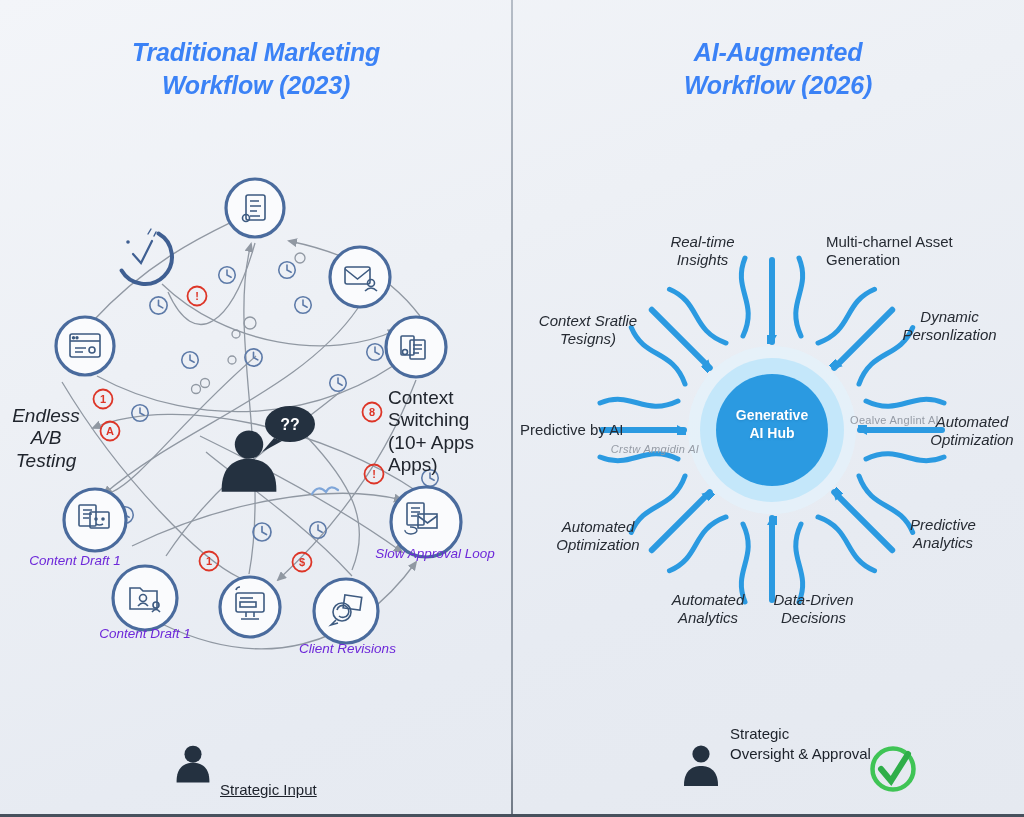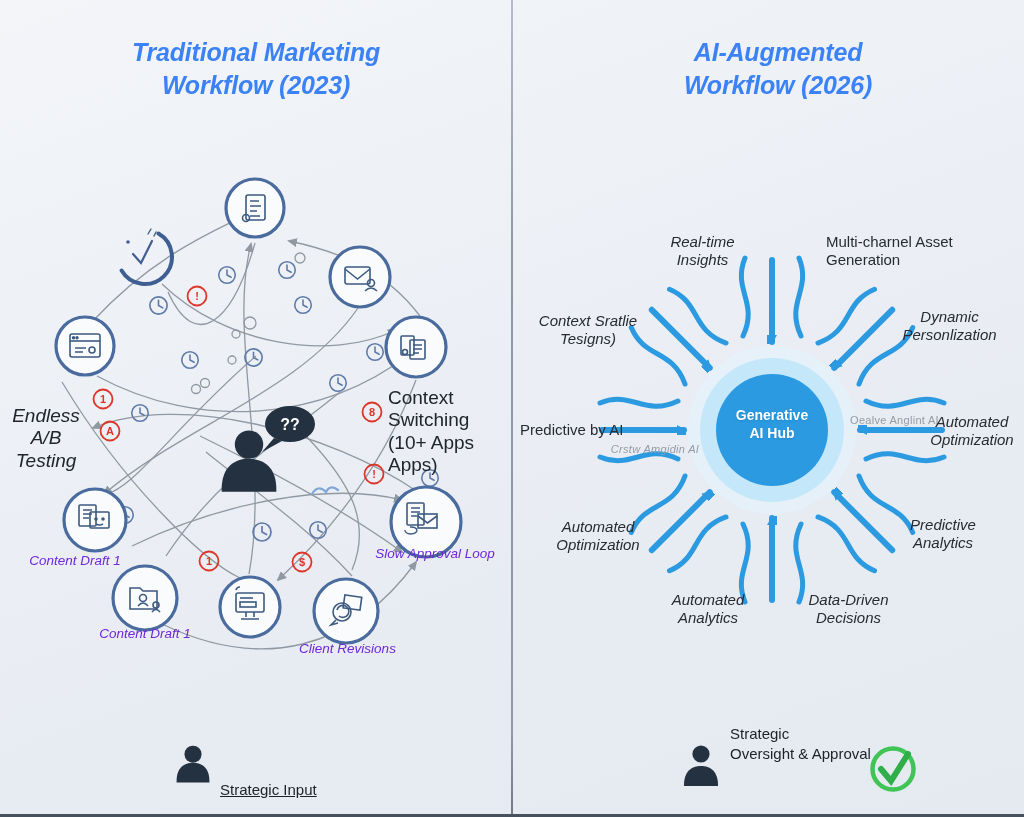--- a/index.html
+++ b/index.html
@@ -308,19 +308,19 @@
 <div class="label faint c" style="left:600px;top:443px;width:110px;">Crstw Amgidin AI</div>
 <div class="label faint" style="left:847px;top:414px;width:95px;">Oealve Anglint AI</div>
 <div class="label r-label c" style="left:922px;top:413px;width:100px;">Automated
 Optimization</div>
 <div class="label r-label c" style="left:543px;top:518px;width:110px;">Automated
 Optimization</div>
 <div class="label r-label c" style="left:893px;top:516px;width:100px;">Predictive
 Analytics</div>
 <div class="label r-label c" style="left:658px;top:591px;width:100px;">Automated
 Analytics</div>
-<div class="label r-label c" style="left:796px;top:591px;width:105px;text-align:center;">Data-Driven
+<div class="label r-label c" style="left:761px;top:591px;width:105px;text-align:center;">Data-Driven
 Decisions</div>
 <div class="footer-label" style="left:730px;top:724px;width:175px;">Strategic
 Oversight &amp; Approval</div>
 
 <div class="divider"></div>
 <div class="bottom-bar"></div>
 
 </body></html>

